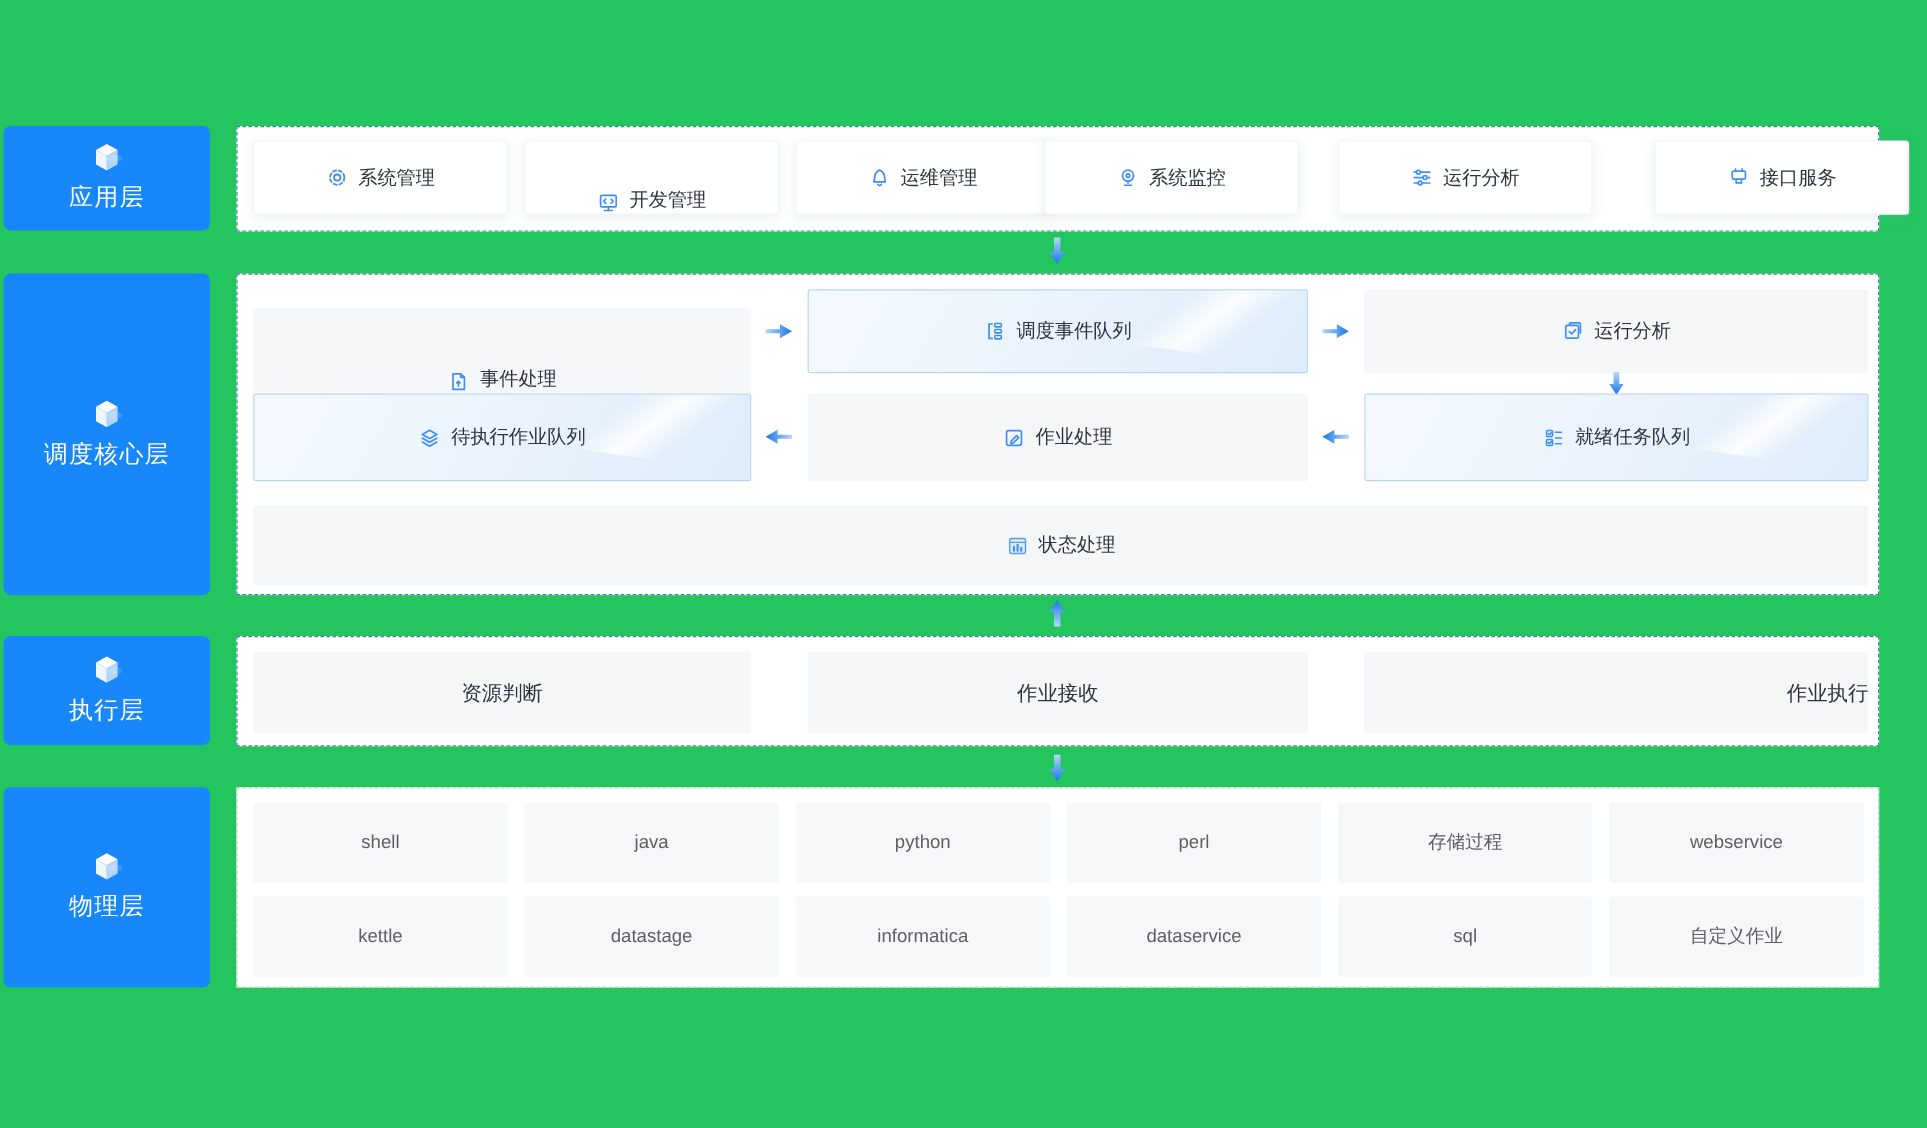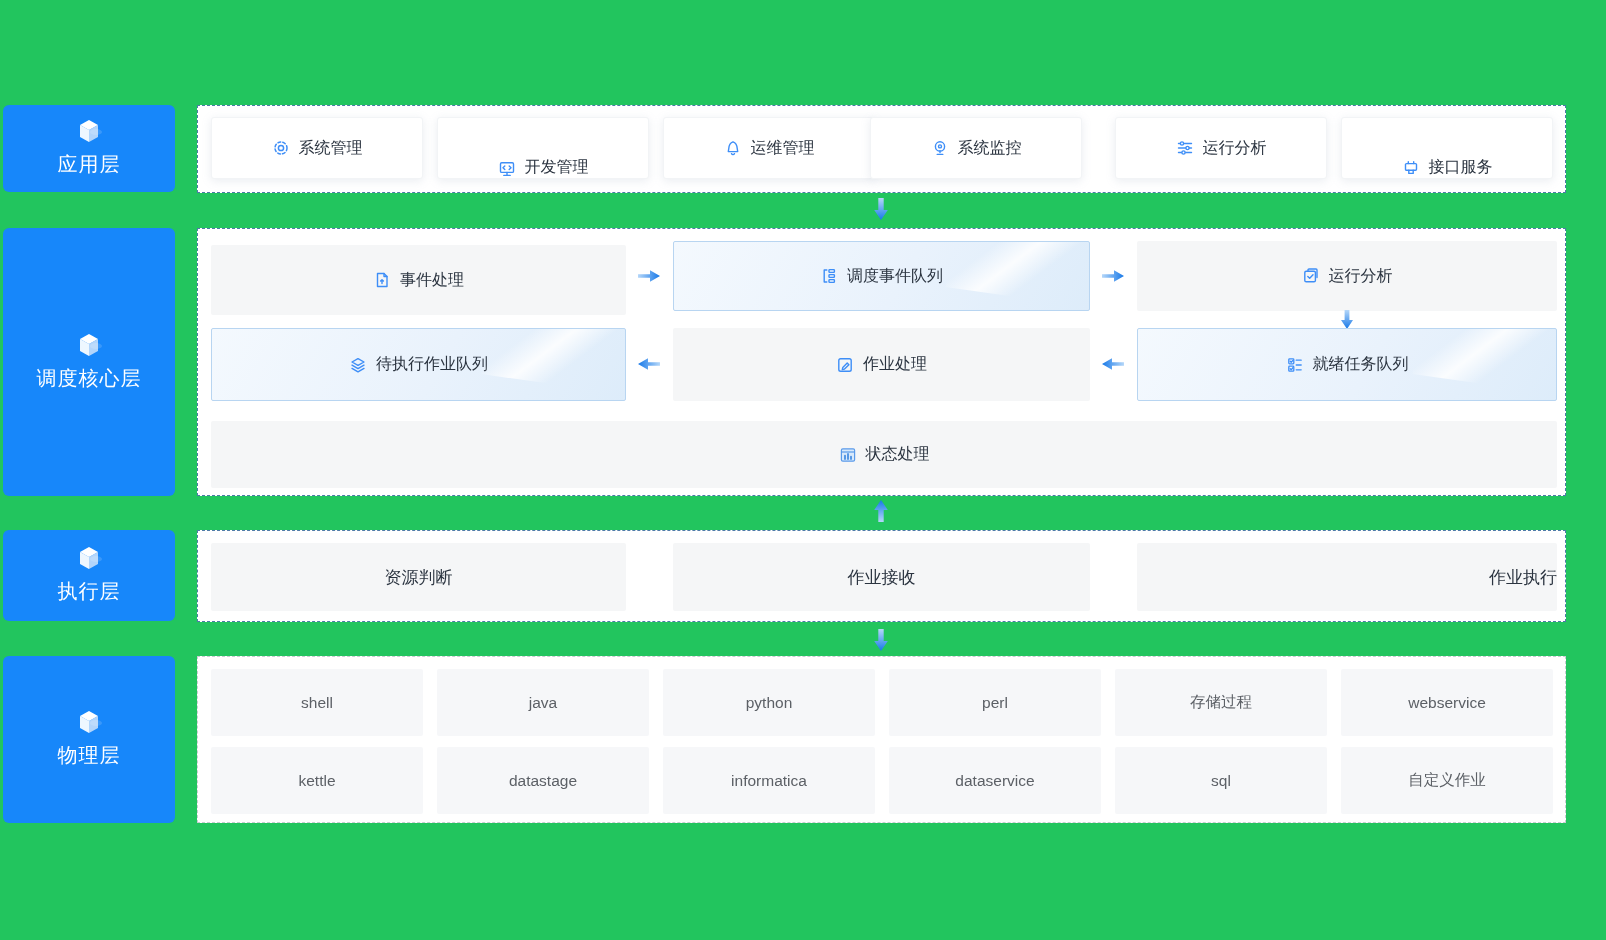--- a/index.html
+++ b/index.html
@@ -119,21 +119,21 @@
       <span class="icon">
         <svg width="18" height="18" viewBox="0 0 18 18" fill="none" stroke="#3e8ef7" stroke-width="1.4" stroke-linecap="round">
             <path d="M2.5 4.5h13M2.5 9h13M2.5 13.5h13"></path>
             <circle cx="6" cy="4.5" r="1.6" fill="#ffffff"></circle>
             <circle cx="11.5" cy="9" r="1.6" fill="#ffffff"></circle>
             <circle cx="7.5" cy="13.5" r="1.6" fill="#ffffff"></circle>
           </svg>
       </span>
       <span>运行分析</span>
     </div>
-    <div class="node white" style="left:1143px;top:11px;width:212px;height:62px;align-items:flex-end;">
+    <div class="node white" style="left:1181px;top:11px;width:212px;height:62px;">
       <span class="icon">
         <svg width="18" height="18" viewBox="0 0 18 18" fill="none" stroke="#3e8ef7" stroke-width="1.4" stroke-linecap="round" stroke-linejoin="round">
             <rect x="3.5" y="3.6" width="11" height="6.6" rx="1"></rect>
             <path d="M6.3 3.6V1.8M11.7 3.6V1.8"></path>
             <path d="M6.8 10.2v3.2h4.4v-3.2"></path>
           </svg>
       </span>
       <span>接口服务</span>
     </div>
   </div>
@@ -145,21 +145,21 @@
             <stop offset="0" stop-color="#b5d7f9"></stop>
             <stop offset="1" stop-color="#1678e8"></stop>
           </linearGradient>
         </defs>
         <path d="M6.3 2V14H2.2L9 24l6.8-10h-4.1V2z" fill="url(#gd1)"></path>
       </svg>
   </span>
 
   <div class="cbox" style="left:197px;top:228px;width:1369px;height:268px;">
 
-    <div class="node gray" style="left:13px;top:16px;width:415px;height:70px;">
+    <div class="node gray" style="left:13px;top:28px;width:415px;height:70px;align-items:flex-end;">
       <span class="icon">
         <svg width="18" height="18" viewBox="0 0 18 18" fill="none" stroke="#3e8ef7" stroke-width="1.4" stroke-linecap="round" stroke-linejoin="round">
             <path d="M4.5 2.5h6.5l3 3v10h-9.5z"></path>
             <path d="M11 2.5v3h3"></path>
             <path d="M9 12.6V8.8M7.6 10.1L9 8.7l1.4 1.4"></path>
           </svg>
       </span>
       <span>事件处理</span>
     </div>
     <span class="arrow" style="left:438px;top:39px;">

